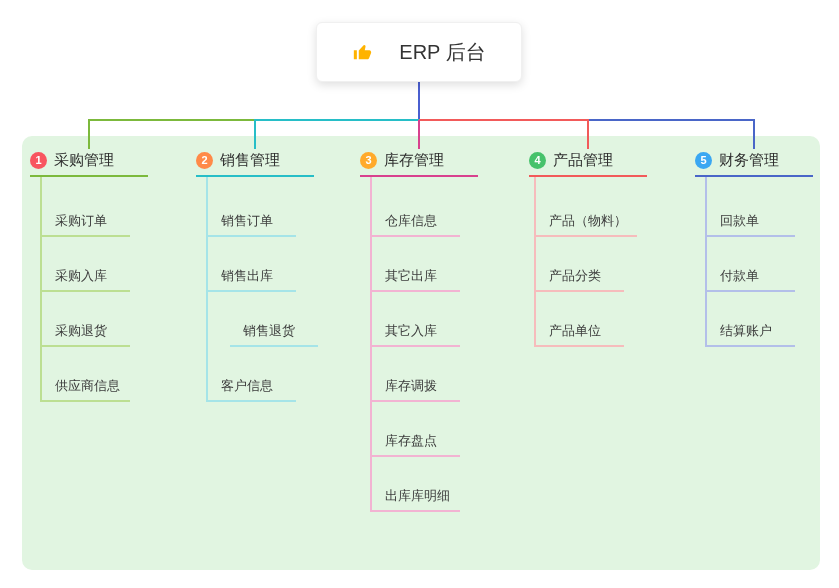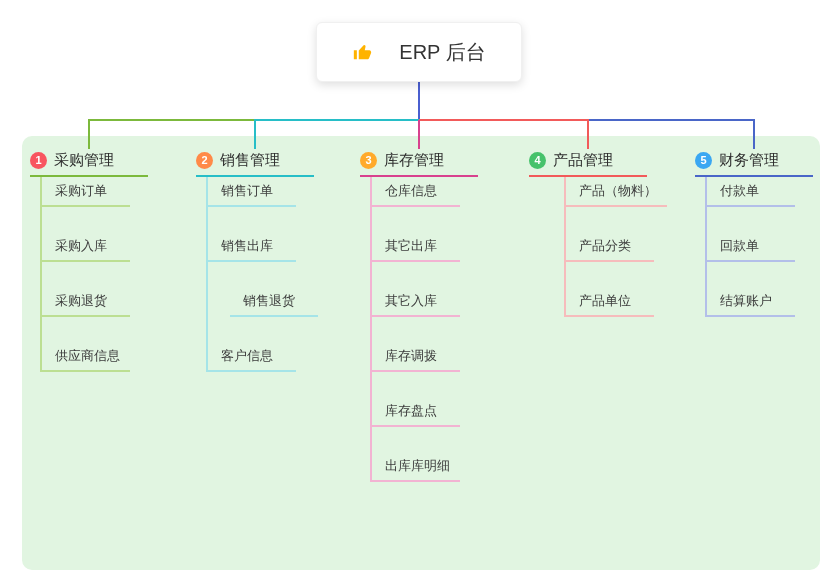--- a/index.html
+++ b/index.html
@@ -88,27 +88,27 @@
     min-width: 88px;
     width: max-content;
     display: flex;
     align-items: flex-end;
     padding: 0 10px 5px 13px;
     border-bottom: 2px solid #ccc;
     font-size: 13px;
     color: #3c3c3c;
     white-space: nowrap;
   }
-  .child:first-child { height: 30px; }
+  .child:first-child { height: 60px; }
 
   
   .b1h { left: 30px; }  .b1c { left: 40px; }
   .b2h { left: 196px; } .b2c { left: 206px; }
   .b3h { left: 360px; } .b3c { left: 370px; }
-  .b4h { left: 529px; } .b4c { left: 564px; }
+  .b4h { left: 529px; } .b4c { left: 534px; }
   .b5h { left: 695px; } .b5c { left: 705px; }
 </style>
 </head>
 <body>
 
 <div class="stage">
 
   <div class="green-panel" style="background-color: rgb(225, 245, 225);"></div>
 
   <svg class="connectors" viewBox="0 0 839 588" xmlns="http://www.w3.org/2000/svg">
@@ -172,18 +172,18 @@
     <div class="child" style="border-bottom-color: rgb(246, 188, 188);">产品（物料）</div>
     <div class="child" style="border-bottom-color: rgb(246, 188, 188);">产品分类</div>
     <div class="child" style="border-bottom-color: rgb(246, 188, 188);">产品单位</div>
   </div>
 
   <div class="branch-header b5h" style="border-bottom-color: rgb(74, 102, 200);">
     <span class="badge" style="background-color: rgb(58, 167, 242);">5</span>
     <span class="branch-label">财务管理</span>
   </div>
   <div class="children b5c" style="border-left-color: rgb(179, 191, 233);">
+    <div class="child" style="border-bottom-color: rgb(179, 191, 233);">回款单</div>
     <div class="child" style="border-bottom-color: rgb(179, 191, 233);">付款单</div>
-    <div class="child" style="border-bottom-color: rgb(179, 191, 233);">回款单</div>
     <div class="child" style="border-bottom-color: rgb(179, 191, 233);">结算账户</div>
   </div>
 
 </div>
 
 </body></html>

